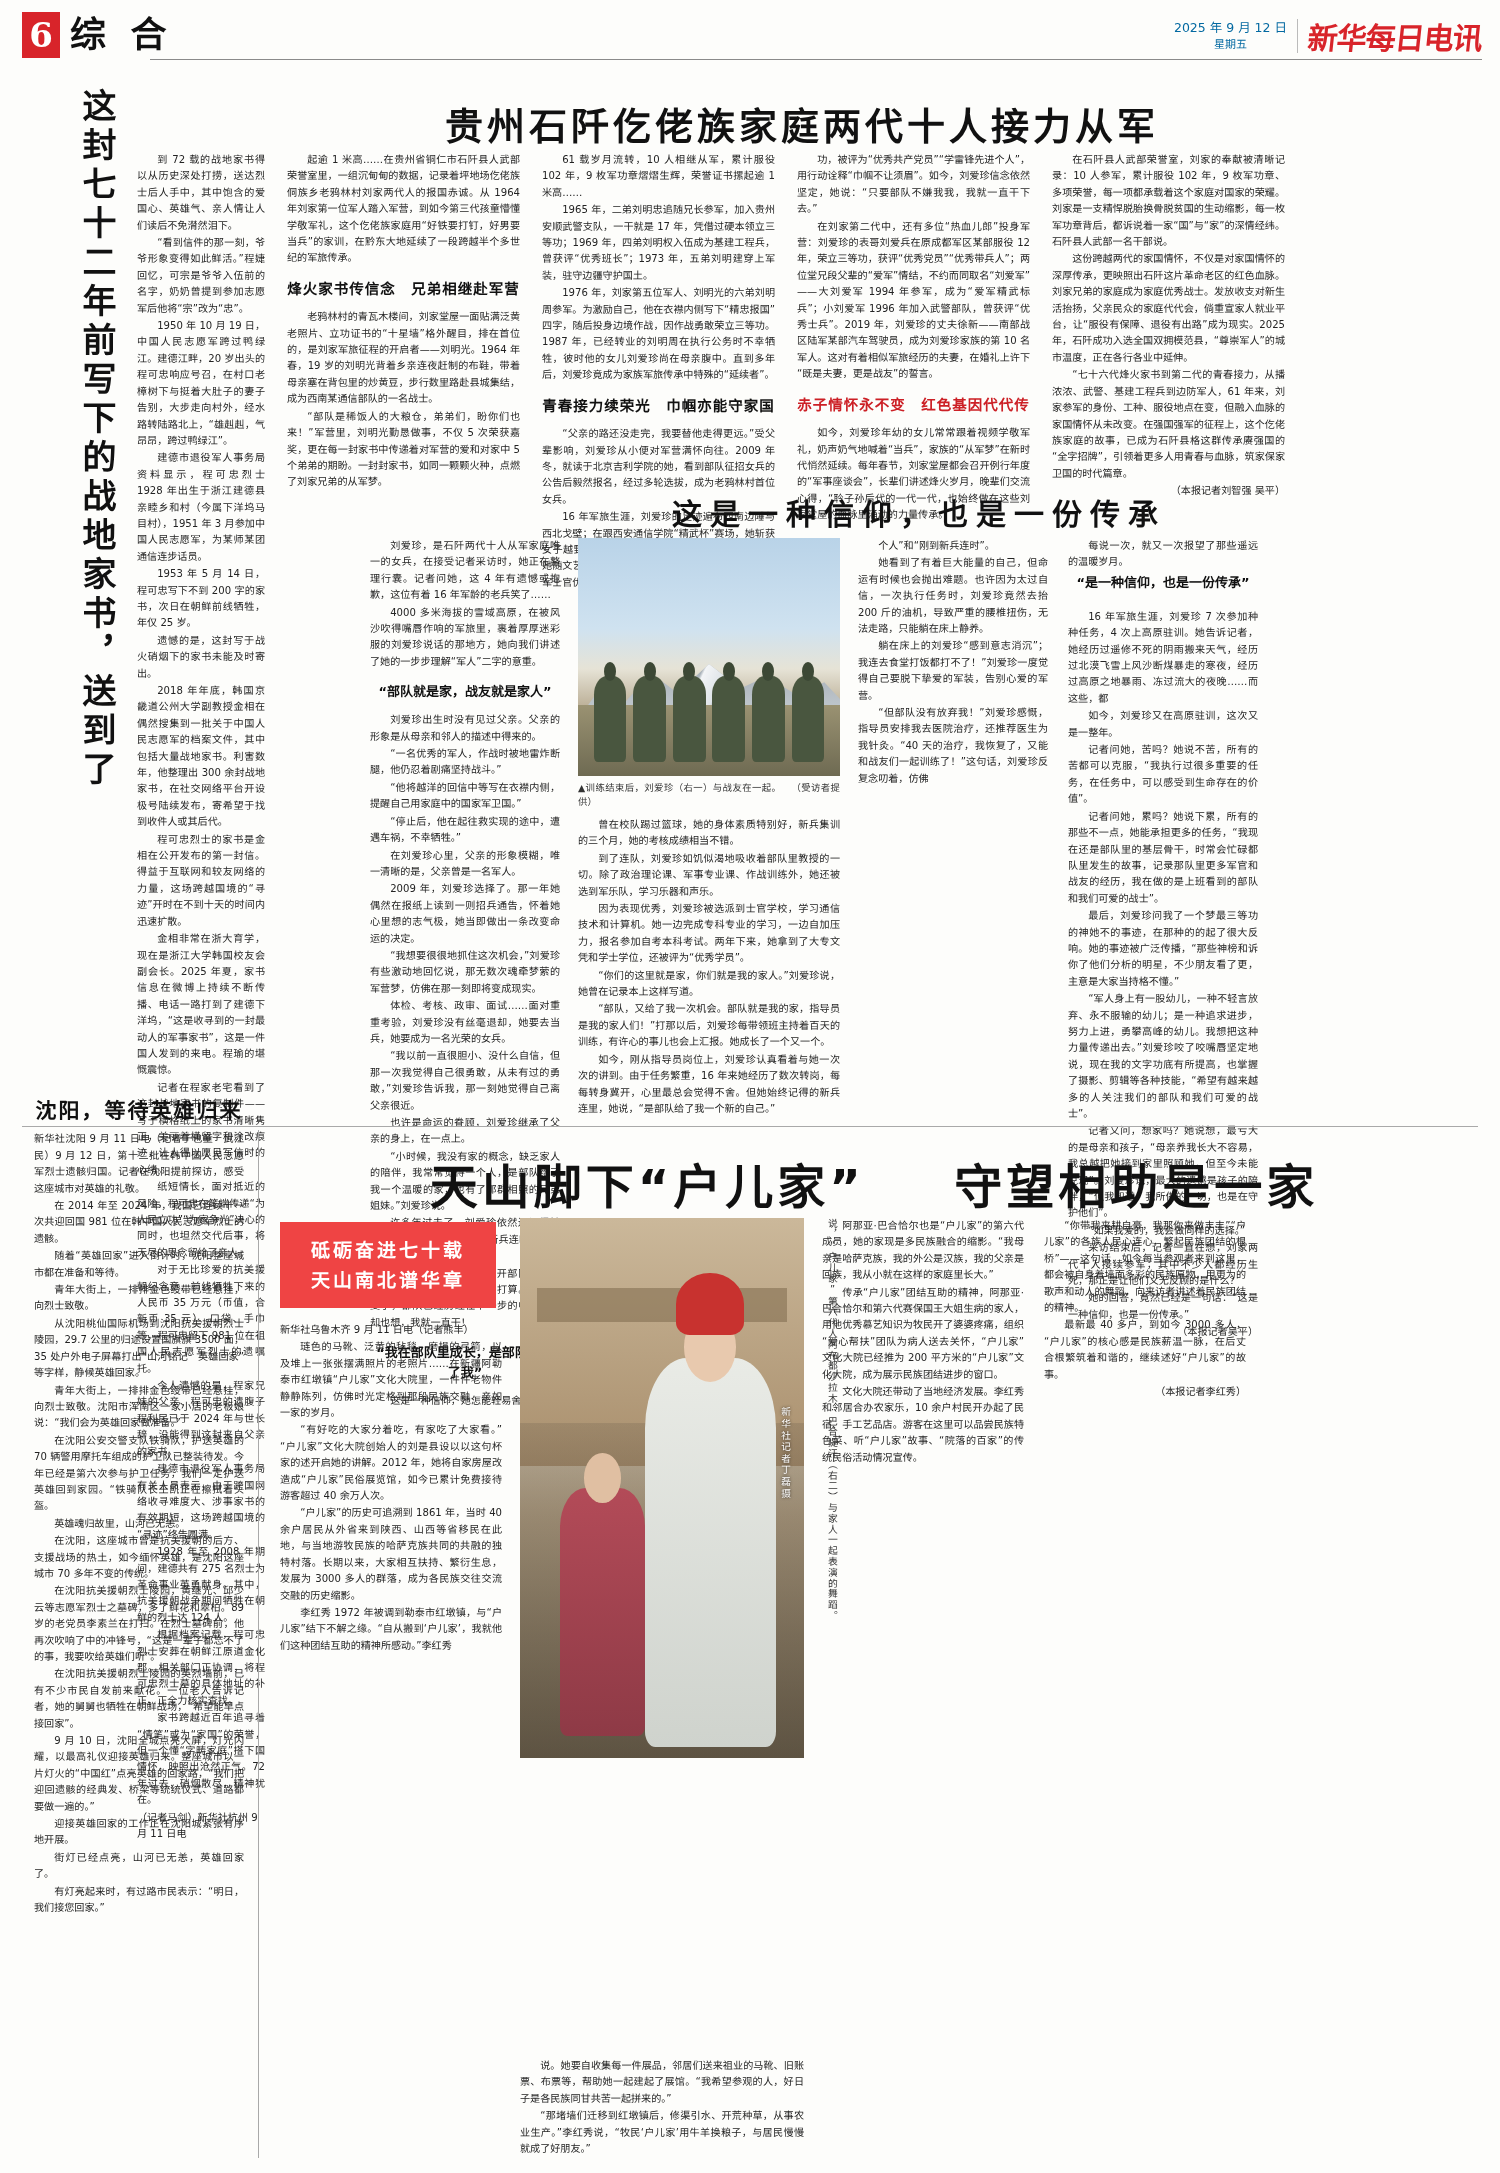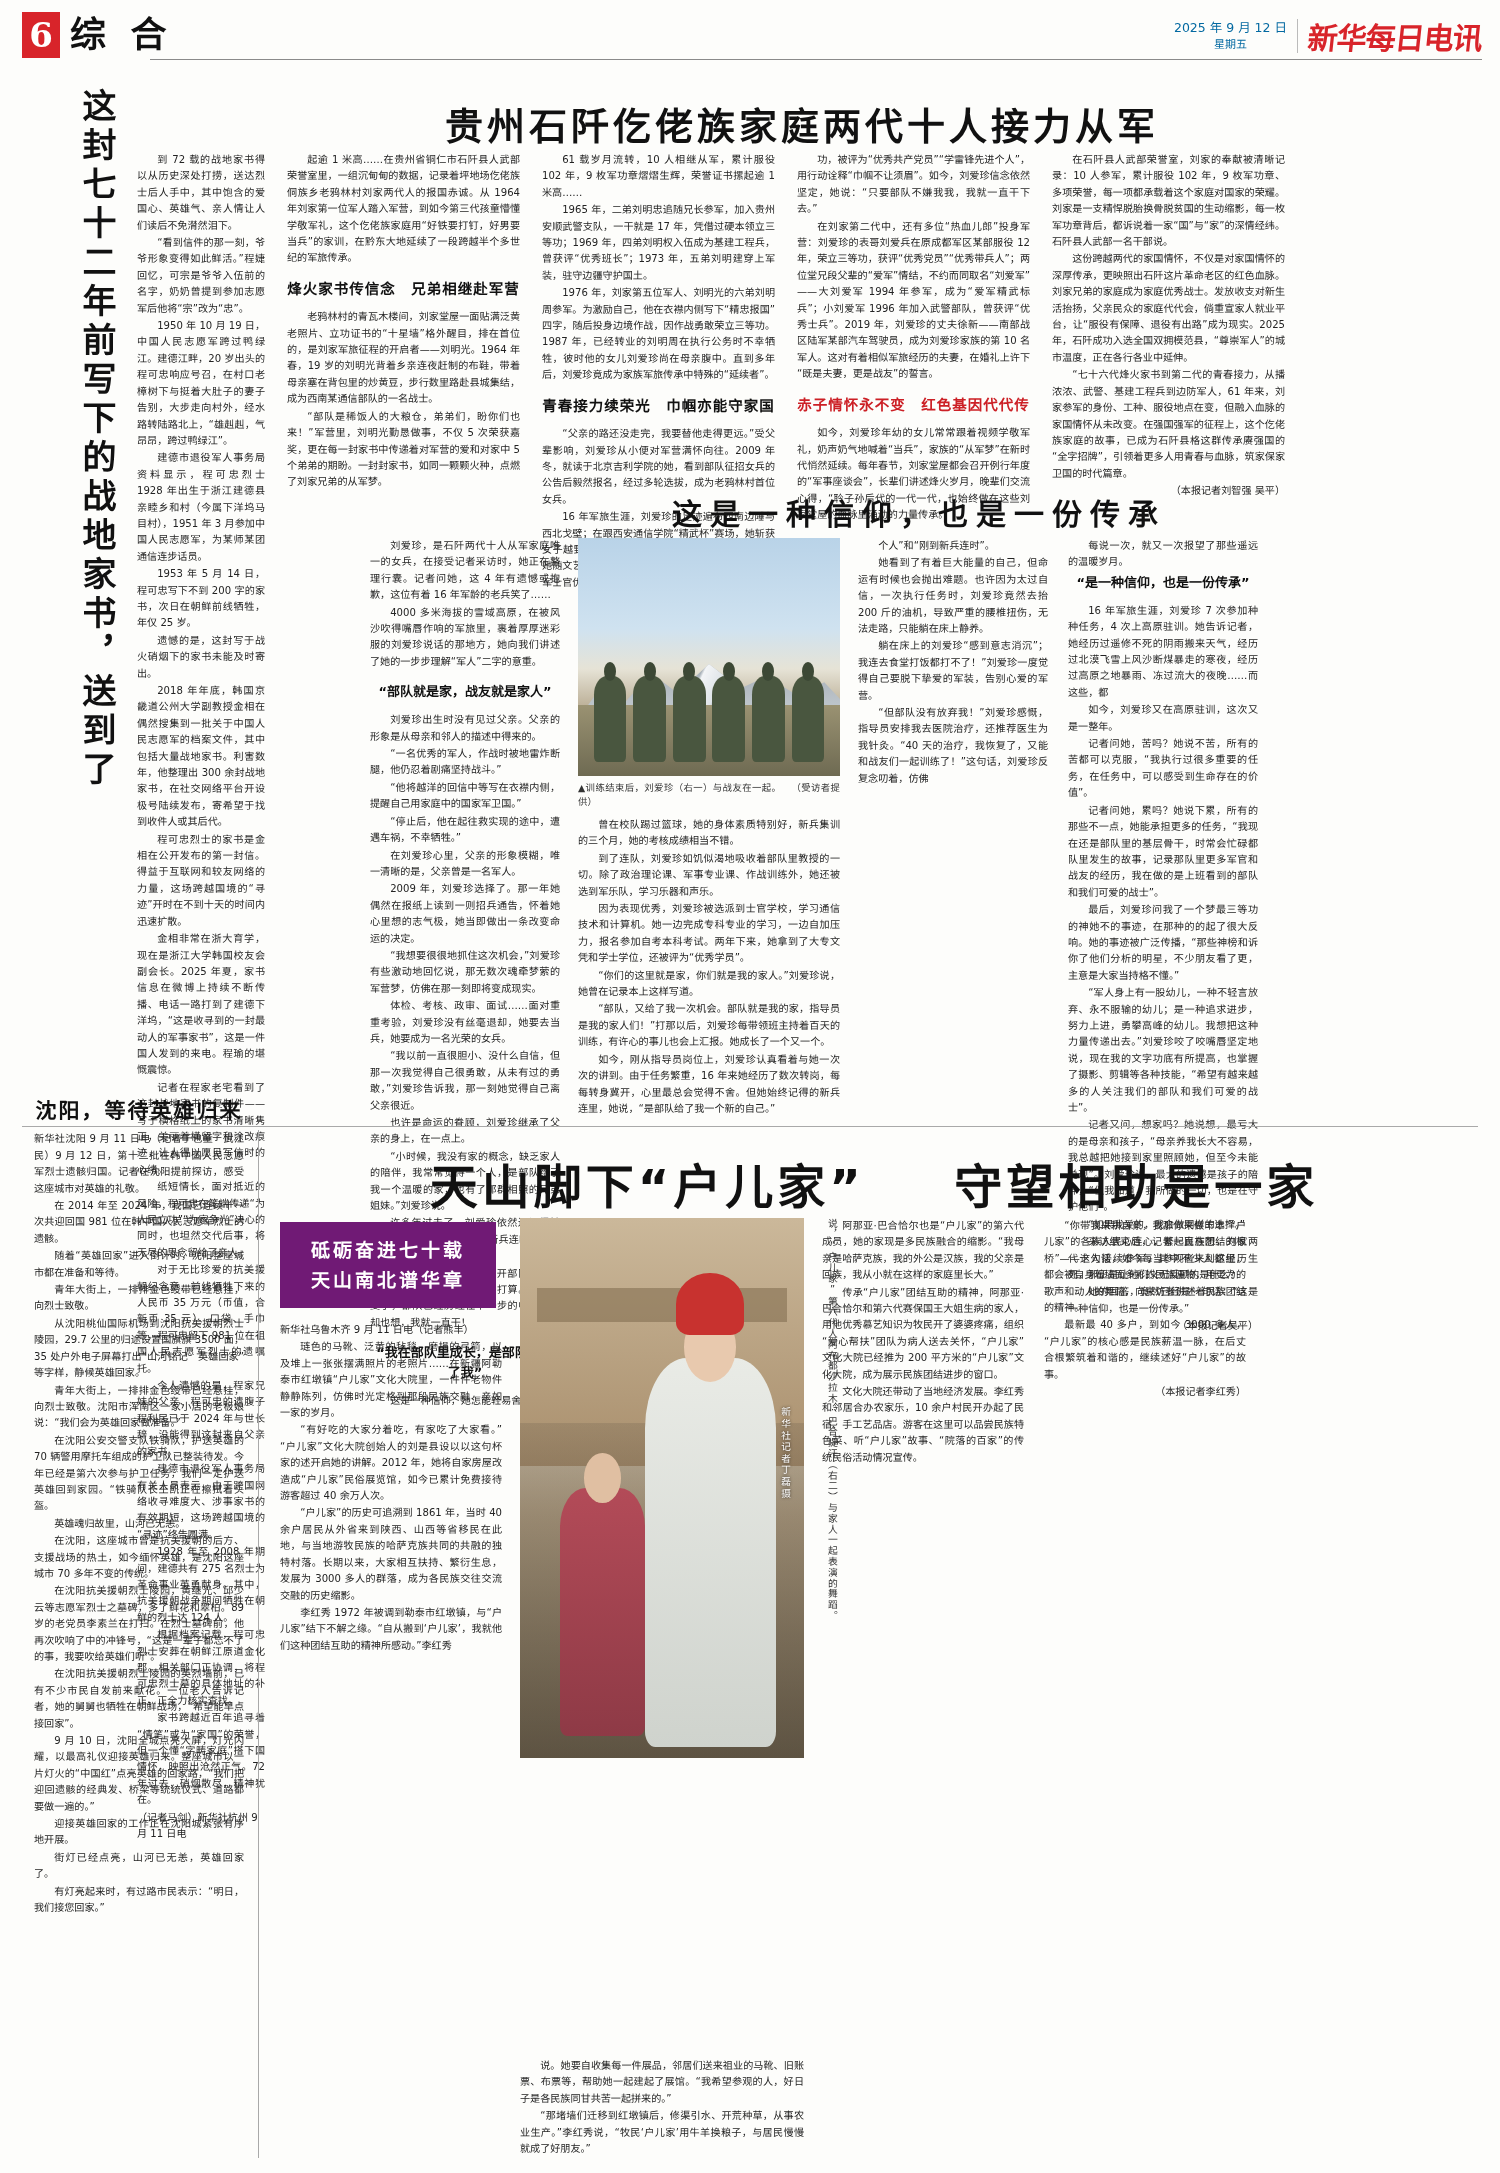--- a/index.html
+++ b/index.html
@@ -131,21 +131,21 @@
   .sold::before{content:"";position:absolute;left:32%;top:-16%;width:36%;height:22%;border-radius:50%;background:#3c4835;}
   .s2-cap{
     font-size:9.4px;line-height:14px;color:#333;margin-top:5px;text-align:justify;
   }
   .s2-quote{
     font-size:13px;font-weight:700;line-height:20px;text-align:center;
     margin:12px 0 10px 0;color:#111;
   }
   .s2-right-title{
     text-align:center;font-weight:700;font-size:13px;line-height:21px;
-    margin-bottom:10px;color:#111;
+    margin-bottom:16px;color:#111;
   }
 
   
   .story3{
     position:absolute;left:26px;top:1095px;width:226px;height:1060px;
     padding:0 8px;box-sizing:border-box;
   }
   .s3-head{
     font-size:21px;font-weight:700;text-align:center;letter-spacing:2px;
     margin:8px 0 12px 0;color:#111;
@@ -157,21 +157,21 @@
     position:absolute;left:270px;top:1140px;width:1208px;height:1020px;
   }
   .s4-head{
     position:absolute;left:0;top:8px;width:1208px;text-align:center;
     font-size:48px;font-weight:700;letter-spacing:4px;color:#111;
     font-family:"DejaVu Sans","Liberation Sans",sans-serif;
   }
   .s4-body{position:absolute;left:0;top:78px;width:1208px;height:940px;display:flex;}
   .s4-left{width:242px;padding:0 10px;box-sizing:border-box;}
   .redbox{
-    width:216px;height:86px;background:#701a75;color:#fff;
+    width:216px;height:86px;background:#ef4444;color:#fff;
     display:flex;flex-direction:column;align-items:center;justify-content:center;
     font-size:19px;font-weight:700;letter-spacing:3px;line-height:30px;
     margin:4px 0 14px 0;
     font-family:"DejaVu Sans","Liberation Sans",sans-serif;
   }
   .s4-photo-wrap{width:300px;padding:0 8px;box-sizing:border-box;position:relative;}
   .s4-photo{
     width:284px;height:540px;overflow:hidden;position:relative;
     background:linear-gradient(#c9d6dd 0%,#d7cdb9 30%,#bda98b 55%,#9e8c6e 100%);
   }

